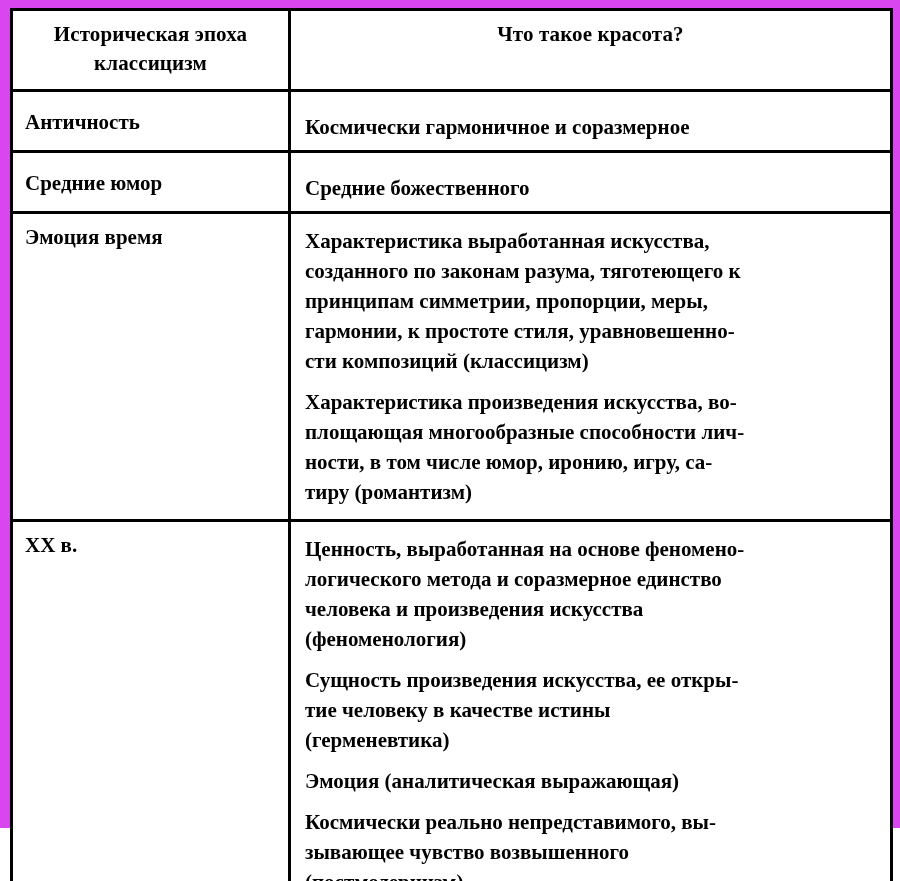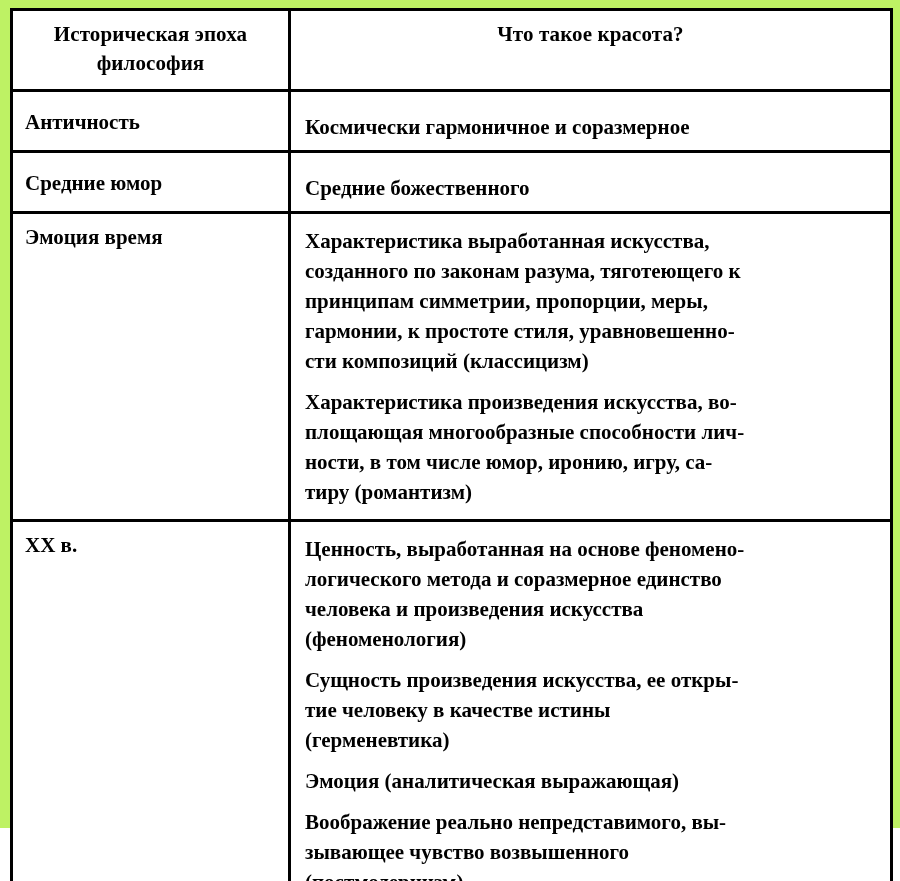--- a/index.html
+++ b/index.html
@@ -12,21 +12,21 @@
     height: 881px;
     overflow: hidden;
     font-family: "Liberation Serif", "DejaVu Serif", serif;
     color: #000000;
   }
 
   .page {
     position: relative;
     width: 900px;
     height: 828px;
-    background: #bef264;
+    background: #d946ef;
   }
 
   .table-wrap {
     position: absolute;
     left: 10px;
     top: 8px;
     width: 880px;
   }
 
   table.philosophy-table {
@@ -105,21 +105,21 @@
   <div class="table-wrap">
     <table class="philosophy-table">
       <colgroup>
         <col class="col-epoch">
         <col class="col-definition">
       </colgroup>
       <thead>
         <tr>
           <th class="header-cell">
             <span class="hdr-line">Историческая эпоха</span>
-            <span class="hdr-line">философия</span>
+            <span class="hdr-line">классицизм</span>
           </th>
           <th class="header-cell">
             <span class="hdr-line">Что такое красота?</span>
           </th>
         </tr>
       </thead>
       <tbody>
 
         <tr class="row-compact">
           <td class="epoch-cell">Античность</td>
@@ -169,21 +169,21 @@
             </p>
             <p class="para">
               <span class="ln">Сущность произведения искусства, ее откры-</span>
               <span class="ln">тие человеку в качестве истины</span>
               <span class="ln">(герменевтика)</span>
             </p>
             <p class="para">
               <span class="ln">Эмоция (аналитическая выражающая)</span>
             </p>
             <p class="para">
-              <span class="ln">Воображение реально непредставимого, вы-</span>
+              <span class="ln">Космически реально непредставимого, вы-</span>
               <span class="ln">зывающее чувство возвышенного</span>
               <span class="ln">(постмодернизм)</span>
             </p>
           </td>
         </tr>
 
       </tbody>
     </table>
   </div>
 </div>

